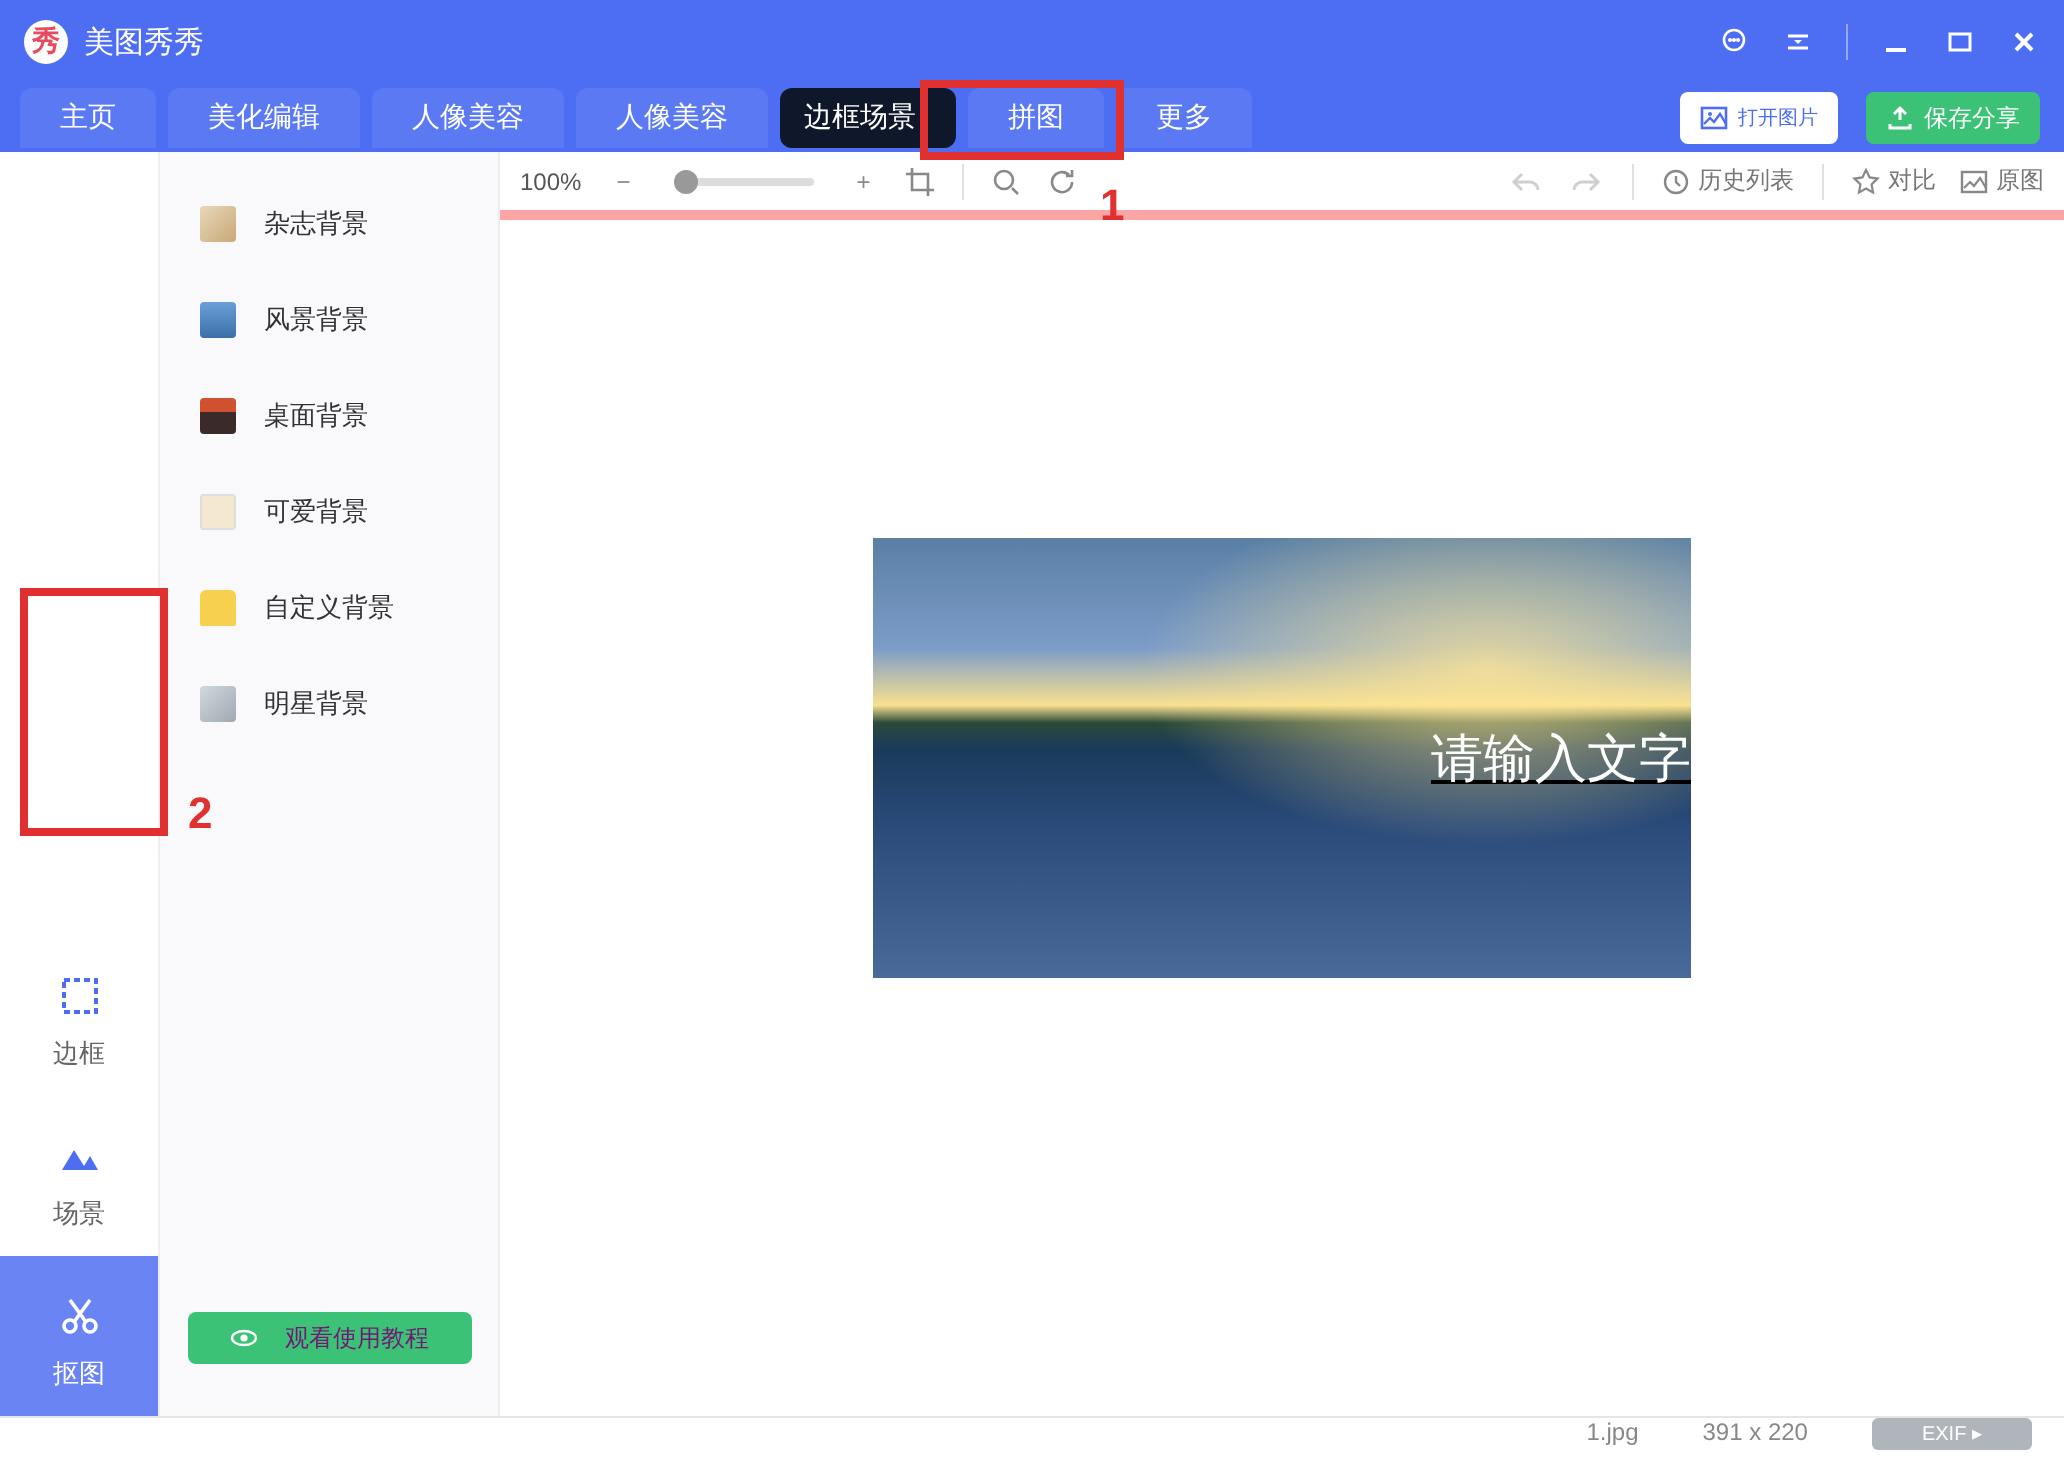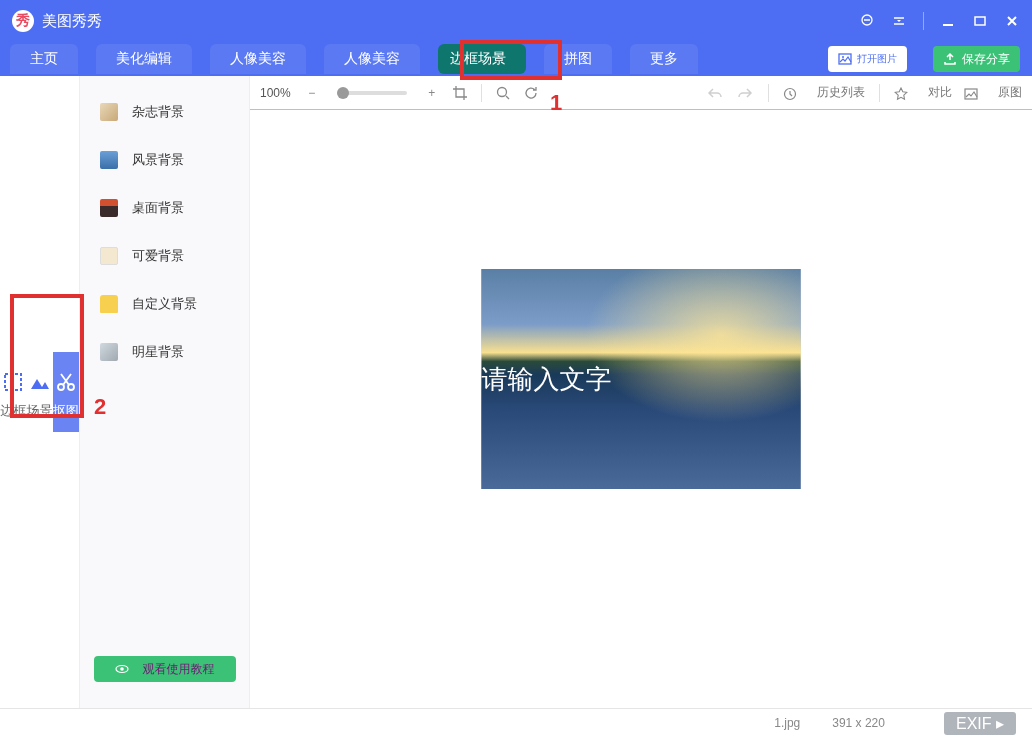--- a/index.html
+++ b/index.html
@@ -5,58 +5,58 @@
 * { margin: 0; padding: 0; box-sizing: border-box; font-family: "Microsoft YaHei", sans-serif; }
 body { width: 1032px; height: 737px; background: #fff; overflow: hidden; }
 
 .titlebar { height: 42px; background: #4d6ef2; display: flex; align-items: center; padding: 0 12px; color: #fff; }
 .app-logo { width: 22px; height: 22px; border-radius: 50%; background: #fff; display: flex; align-items: center; justify-content: center; color: #e84a5f; font-weight: bold; font-size: 14px; margin-right: 8px; }
 .app-title { font-size: 15px; flex: 1; }
 .titlebar-icons { display: flex; align-items: center; gap: 16px; }
 .tb-icon { width: 16px; height: 16px; display: flex; align-items: center; justify-content: center; cursor: pointer; }
 .tb-sep { width: 1px; height: 18px; background: rgba(255,255,255,0.4); }
 
-.tabbar { height: 34px; background: #4d6ef2; display: flex; align-items: center; padding: 0 12px 0 10px; gap: 18px; }
+.tabbar { height: 34px; background: #4d6ef2; display: flex; align-items: center; padding: 0 12px 0 10px; gap: 6px; }
 .tab { padding: 0 20px; height: 30px; color: #fff; font-size: 14px; display: flex; align-items: center; border-radius: 6px 6px 0 0; cursor: pointer; background: rgba(255,255,255,0.08); }
-.tab.active { background: #0f766e; border-radius: 6px; padding-left: 12px; }
+.tab.active { background: #0f172a; border-radius: 6px; padding-left: 12px; }
 .tab-gap { flex: 1; }
 .btn-open { background: #fff; color: #4d6ef2; height: 26px; padding: 0 10px; border-radius: 4px; display: flex; align-items: center; gap: 5px; font-size: 10px; cursor: pointer; }
 .btn-save { background: #3cc276; color: #fff; height: 26px; padding: 0 10px; border-radius: 4px; display: flex; align-items: center; gap: 5px; font-size: 12px; cursor: pointer; margin-left: 8px; }
 
 .body-area { display: flex; height: calc(737px - 42px - 34px - 28px); border-bottom: 1px solid #e5e5e5; position: relative; }
 
-.left-sidebar { width: 80px; background: #fff; border-right: 1px solid #eee; display: flex; flex-direction: row; align-items: center; justify-content: flex-end; }
+.left-sidebar { width: 80px; background: #fff; border-right: 1px solid #eee; display: flex; flex-direction: column; align-items: center; justify-content: flex-end; }
 .side-item { width: 100%; padding: 18px 0 12px 0; display: flex; flex-direction: column; align-items: center; gap: 8px; cursor: pointer; color: #666; font-size: 13px; }
 .side-item.selected { background: #6a84f4; color: #fff; }
 .side-icon { width: 24px; height: 24px; display: flex; align-items: center; justify-content: center; }
 
 .category-panel { width: 170px; background: #f9f9fb; border-right: 1px solid #eee; padding-top: 12px; position: relative; }
 .cat-item { height: 48px; display: flex; align-items: center; padding-left: 20px; gap: 14px; cursor: pointer; font-size: 13px; color: #333; }
 .cat-thumb { width: 18px; height: 18px; border-radius: 2px; }
 .tutorial-btn { position: absolute; bottom: 26px; left: 50%; transform: translateX(-50%); width: 142px; height: 26px; background: #3cc276; color: #701a75; border-radius: 4px; display: flex; align-items: center; justify-content: center; gap: 14px; font-size: 12px; cursor: pointer; }
 
 .canvas-area { flex: 1; background: #fff; position: relative; }
-.canvas-toolbar { height: 34px; border-bottom: 1px solid #fca5a5; display: flex; align-items: center; padding: 0 10px; gap: 10px; color: #777; font-size: 12px; }
+.canvas-toolbar { height: 34px; border-bottom: 5px solid #fca5a5; display: flex; align-items: center; padding: 0 10px; gap: 10px; color: #777; font-size: 12px; }
 .zoom-level { font-size: 12px; color: #555; margin-right: 2px; }
 .zoom-slider { width: 70px; height: 4px; background: #ddd; border-radius: 2px; position: relative; margin: 0 6px; }
 .zoom-slider::before { content: ''; position: absolute; left: 0; top: -4px; width: 12px; height: 12px; background: #999; border-radius: 50%; }
 .tool-icon { width: 18px; height: 18px; display: flex; align-items: center; justify-content: center; cursor: pointer; color: #888; }
 .toolbar-sep { width: 1px; height: 18px; background: #e0e0e0; margin: 0 2px; }
 .toolbar-right { margin-left: auto; display: flex; align-items: center; gap: 12px; }
-.tool-text { font-size: 12px; color: #777; cursor: pointer; display: flex; align-items: flex-end; gap: 20px; }
-
-.preview-img { position: absolute; left: 50%; top: 48%; transform: translate(-50%, -50%); width: 319px; height: 220px; background: linear-gradient(to bottom, #4a6fa5 0%, #6b8cb8 30%, #f4d47c 40%, #a8c4a8 45%, #2a4a6a 55%, #1a3a5a 70%, #3a5a8a 100%); display: flex; align-items: center; justify-content: flex-start; position: absolute; }
+.tool-text { font-size: 12px; color: #777; cursor: pointer; display: flex; align-items: center; gap: 4px; }
+
+.preview-img { position: absolute; left: 50%; top: 48%; transform: translate(-50%, -50%); width: 409px; height: 220px; background: linear-gradient(to bottom, #4a6fa5 0%, #6b8cb8 30%, #f4d47c 40%, #a8c4a8 45%, #2a4a6a 55%, #1a3a5a 70%, #3a5a8a 100%); display: flex; align-items: center; justify-content: flex-end; position: absolute; text-decoration: underline; }
 .preview-img::before { content: ''; position: absolute; inset: 0; background:
   radial-gradient(ellipse at 75% 30%, rgba(255,230,150,0.8), transparent 40%),
   linear-gradient(to bottom, #5a7fa5 0%, #7b9cc8 25%, #f8e090 38%, #2a4a3a 42%, #1a3a5a 48%, #2a4a7a 65%, #4a6a9a 100%);
 }
 .overlay-text { position: relative; z-index: 2; color: #fff; font-size: 26px; }
 
-.statusbar { height: 28px; background: #fff; display: flex; align-items: center; padding: 0 16px; justify-content: flex-end; gap: 32px; font-size: 12px; color: #888; }
-.exif-btn { background: #b0b5bb; color: #fff; padding: 2px 12px; border-radius: 3px; font-size: 16px; cursor: pointer; margin-left: 27px; }
+.statusbar { height: 28px; background: #fff; display: flex; align-items: flex-start; padding: 0 16px; justify-content: flex-end; gap: 32px; font-size: 12px; color: #888; }
+.exif-btn { background: #b0b5bb; color: #fff; padding: 2px 25px; border-radius: 3px; font-size: 10px; cursor: pointer; }
 
 .annot { position: absolute; border: 4px solid #e03030; pointer-events: none; z-index: 100; }
 .annot-num { position: absolute; color: #e03030; font-size: 22px; font-weight: bold; z-index: 101; }
 
 svg { display: block; }
 </style>
 </head>
 <body>
 
 <div class="titlebar">

